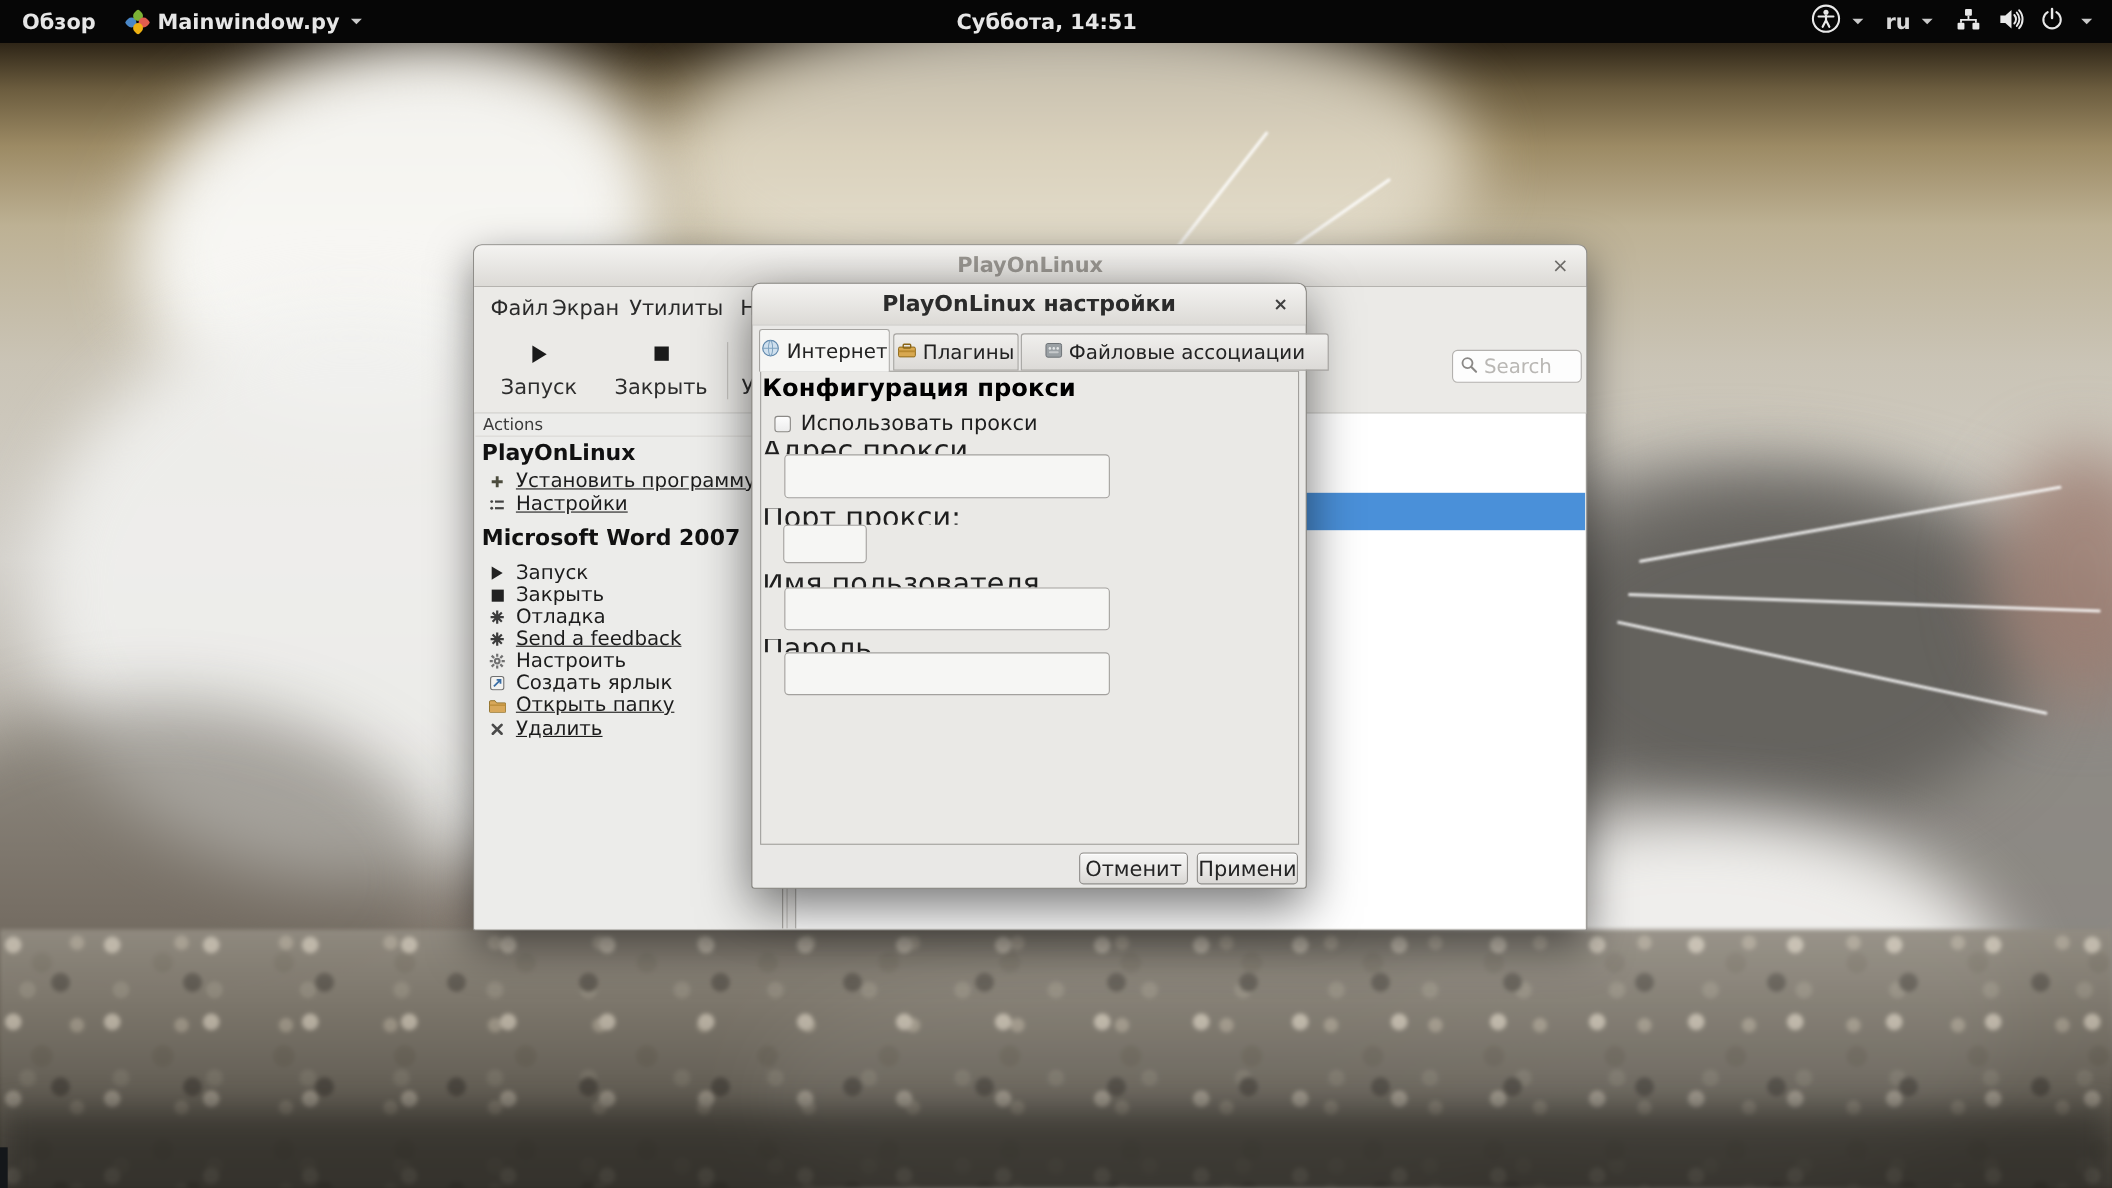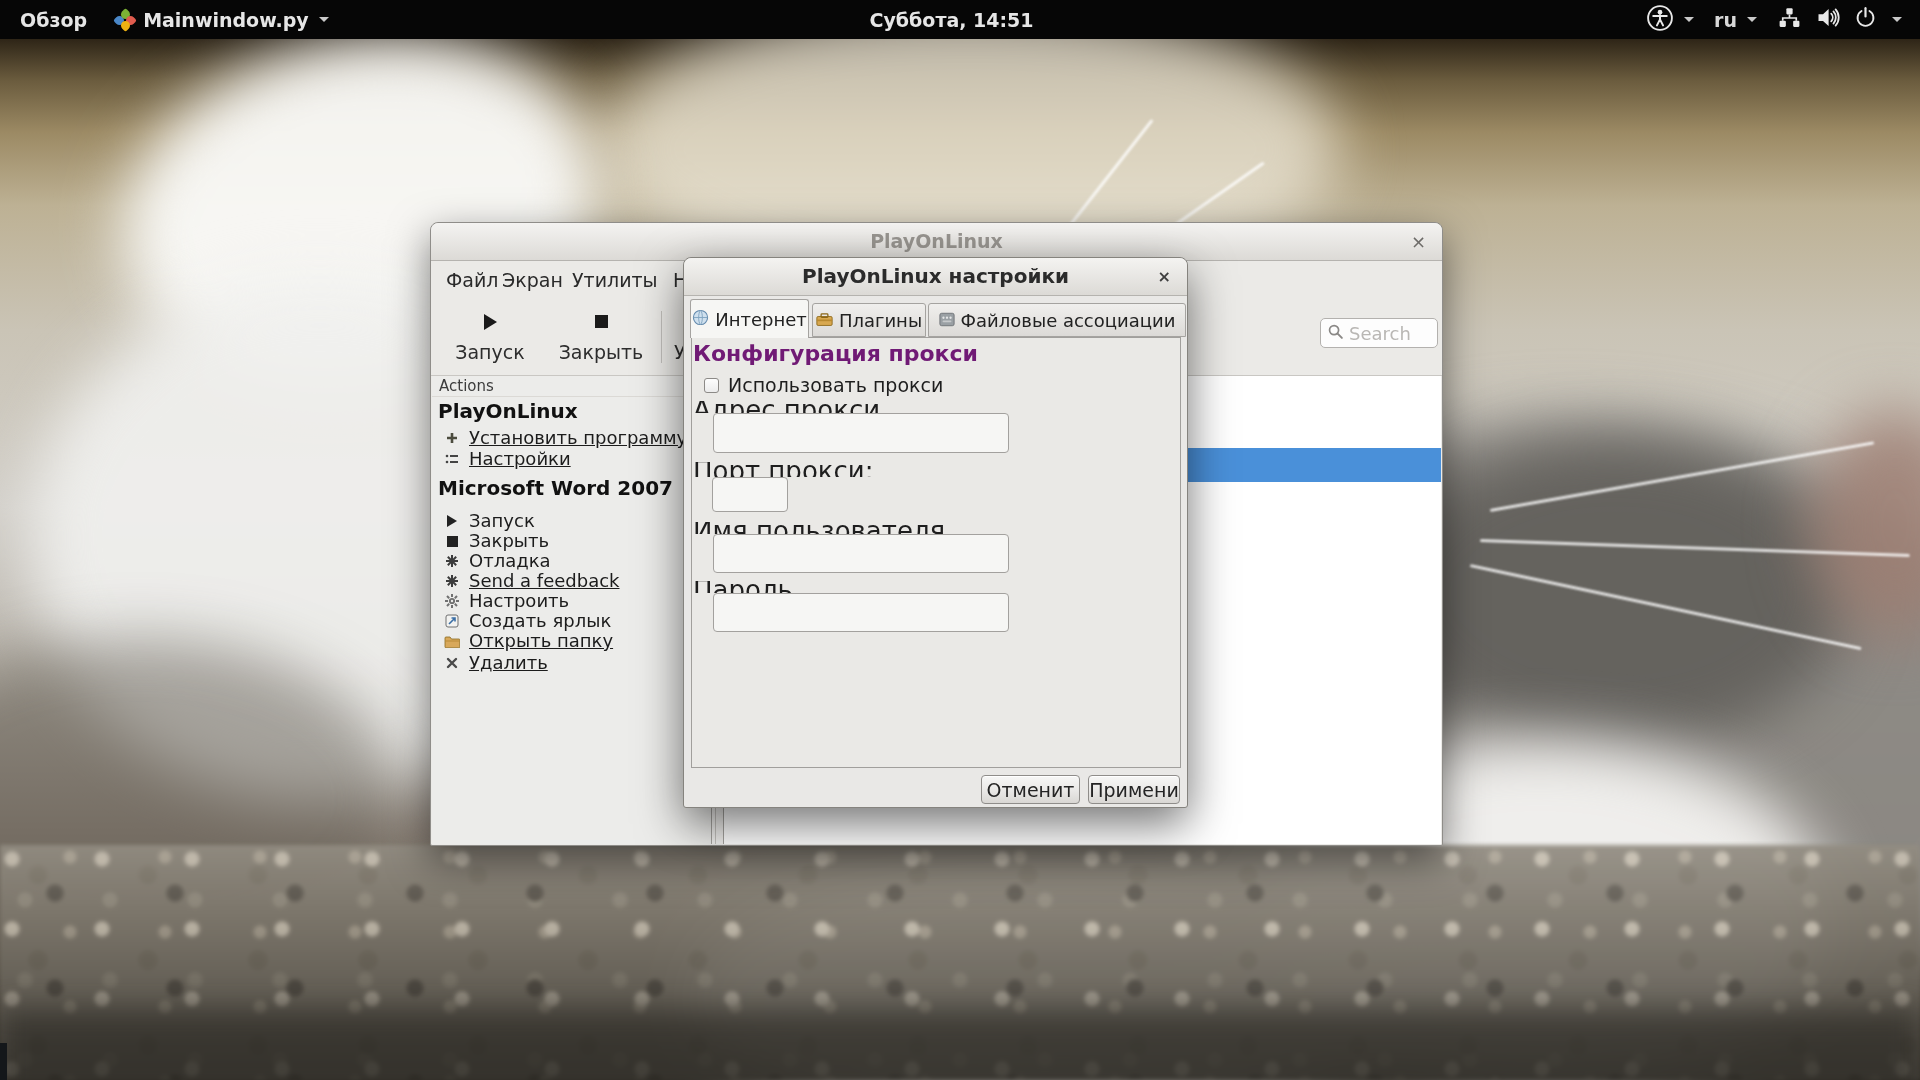--- a/index.html
+++ b/index.html
@@ -107,24 +107,24 @@
   
   .dialog { position:absolute; left:683px; top:257px; width:505px; height:551px;
     background:#e9e8e6; border:1px solid #85837e; border-radius:8px 8px 3px 3px;
     box-shadow:0 16px 46px rgba(0,0,0,.55); z-index:80;}
   .dlg-title { color:#2b2b2b; font-size:20px;}
   .tab { position:absolute; display:flex; align-items:center; justify-content:center; gap:6px;
     font-size:18px; color:#222; border:1px solid #a5a3a0;}
   .tab-active { left:6px; top:41px; width:119px; height:39px; background:#f6f6f4; border-bottom:none; z-index:3; border-radius:3px 3px 0 0;}
   .tab-idle { top:45px; height:34px; background:linear-gradient(180deg,#f0efed,#dcdad7); border-radius:3px 3px 0 0;}
   .tab-2 { left:128px; width:114px;}
-  .tab-3 { left:244px; width:258px;}
+  .tab-3 { left:244px; width:280px;}
   .dlg-panel { position:absolute; left:7px; top:79px; width:490px; height:431px;
     background:#eae9e6; border:1px solid #a19f9c; z-index:1;}
-  .dlg-section { position:absolute; left:9px; top:83px; font-size:22px; font-weight:bold; color:#701a75; z-index:2;}
+  .dlg-section { position:absolute; left:9px; top:83px; font-size:22px; font-weight:bold; color:#000000; z-index:2;}
   .chkrow { position:absolute; left:20px; top:116px; z-index:2; display:flex; align-items:center; gap:9px;}
   .chk { width:15px; height:15px; background:linear-gradient(#fdfdfd,#ececec); border:1px solid #8c8a87; border-radius:3px;}
   .chklbl { font-size:19px; color:#1e1e1e;}
   .flabel { position:absolute; left:9px; font-size:26px; color:#1e1e1e; line-height:19px; overflow:hidden; z-index:2; white-space:nowrap;}
   .finput { position:absolute; background:#f6f6f4; border:1px solid #a3a19e; border-radius:4px; z-index:3;
     font-size:18px; padding:0 8px; outline:none; color:#222; font-family:"DejaVu Sans","Liberation Sans",sans-serif;}
   .fl-1 { top:143px; height:12px;}
   .fi-1 { left:29px; top:155px; width:296px; height:40px;}
   .fl-2 { top:204px; height:15px;}
   .fi-2 { left:28px; top:219px; width:76px; height:35px;}

